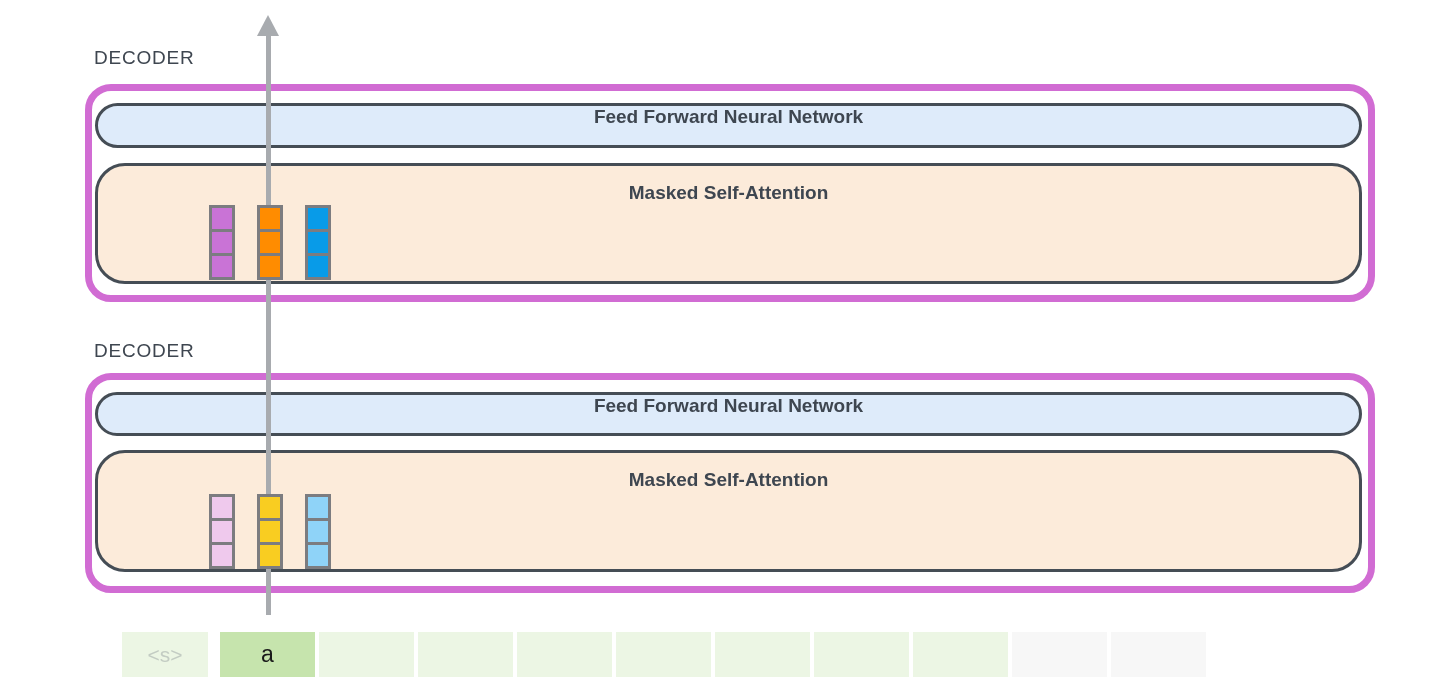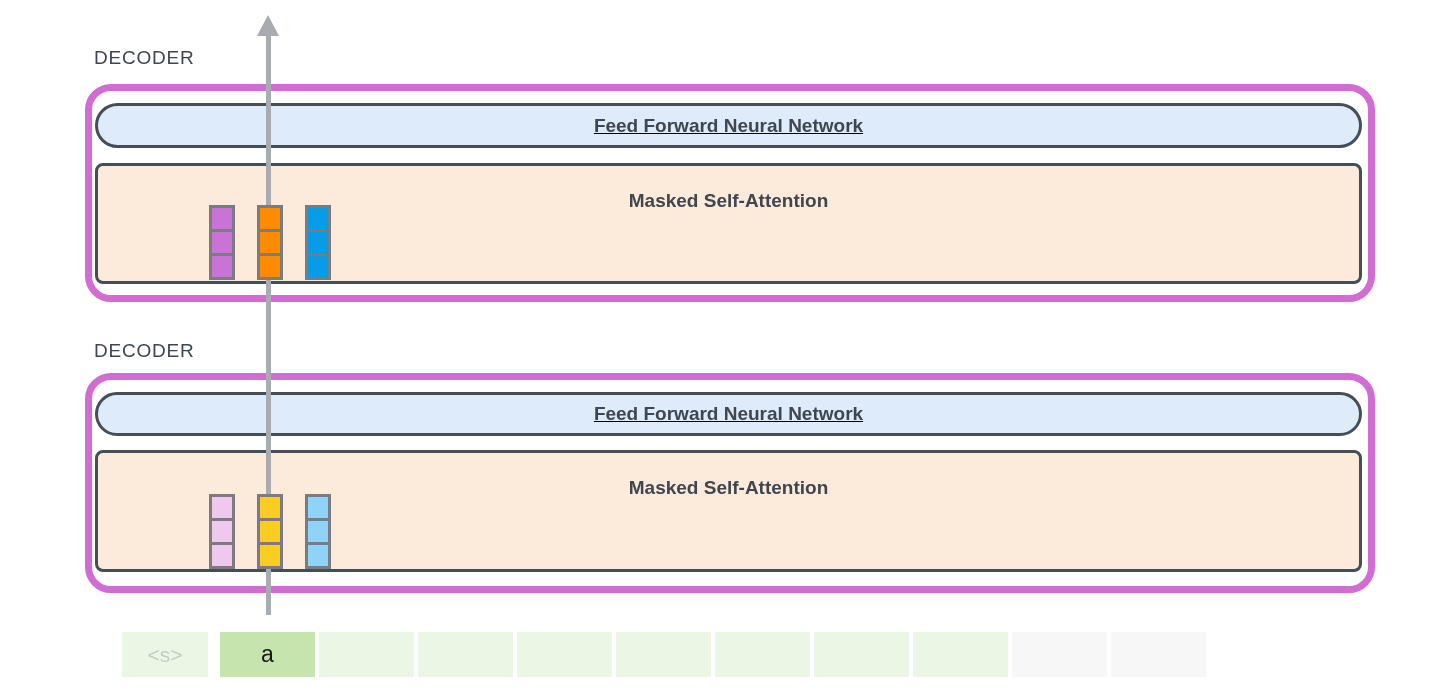--- a/index.html
+++ b/index.html
@@ -34,28 +34,26 @@
     width:1267px;
     box-sizing:border-box;
     border:3.5px solid var(--block-border,#454D55);
     z-index:10;
     display:flex;
     justify-content:center;
   }
   .ffnn-box{
     background:var(--ffnn-fill,#DEEBFA);
     border-radius:23px;
-    align-items:center;
-    text-decoration:underline;
   }
   .attn-box{
     background:var(--attention-fill,#FCEBDA);
-    border-radius:8px;
+    border-radius:30px;
     align-items:flex-start;
-    padding-top:24px;
+    padding-top:16px;
   }
   .layer-title{
     font-size:19px;
     font-weight:bold;
     color:var(--label-text,#454C54);
   }
   .flow-line{
     position:absolute;
     left:266px;
     top:34px;

